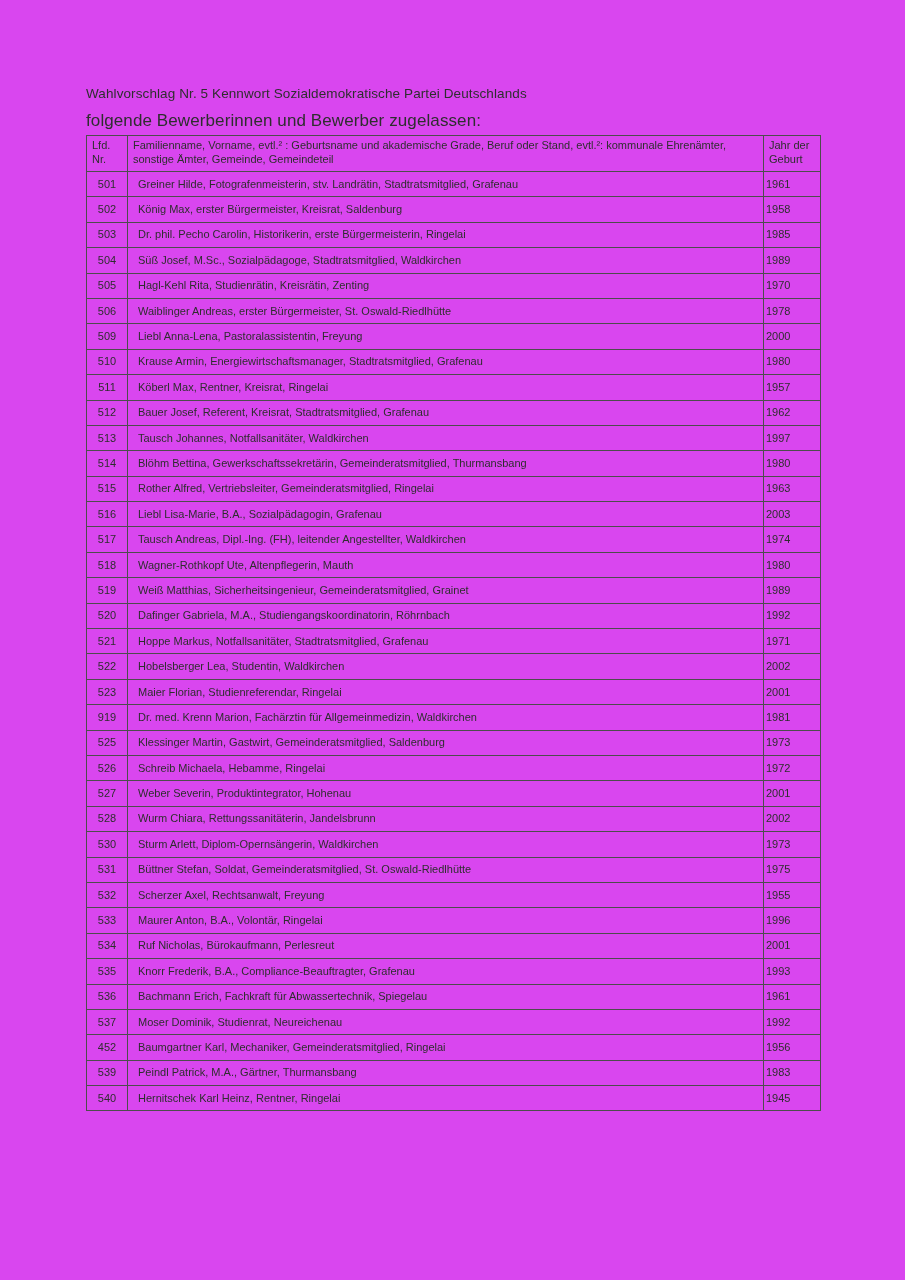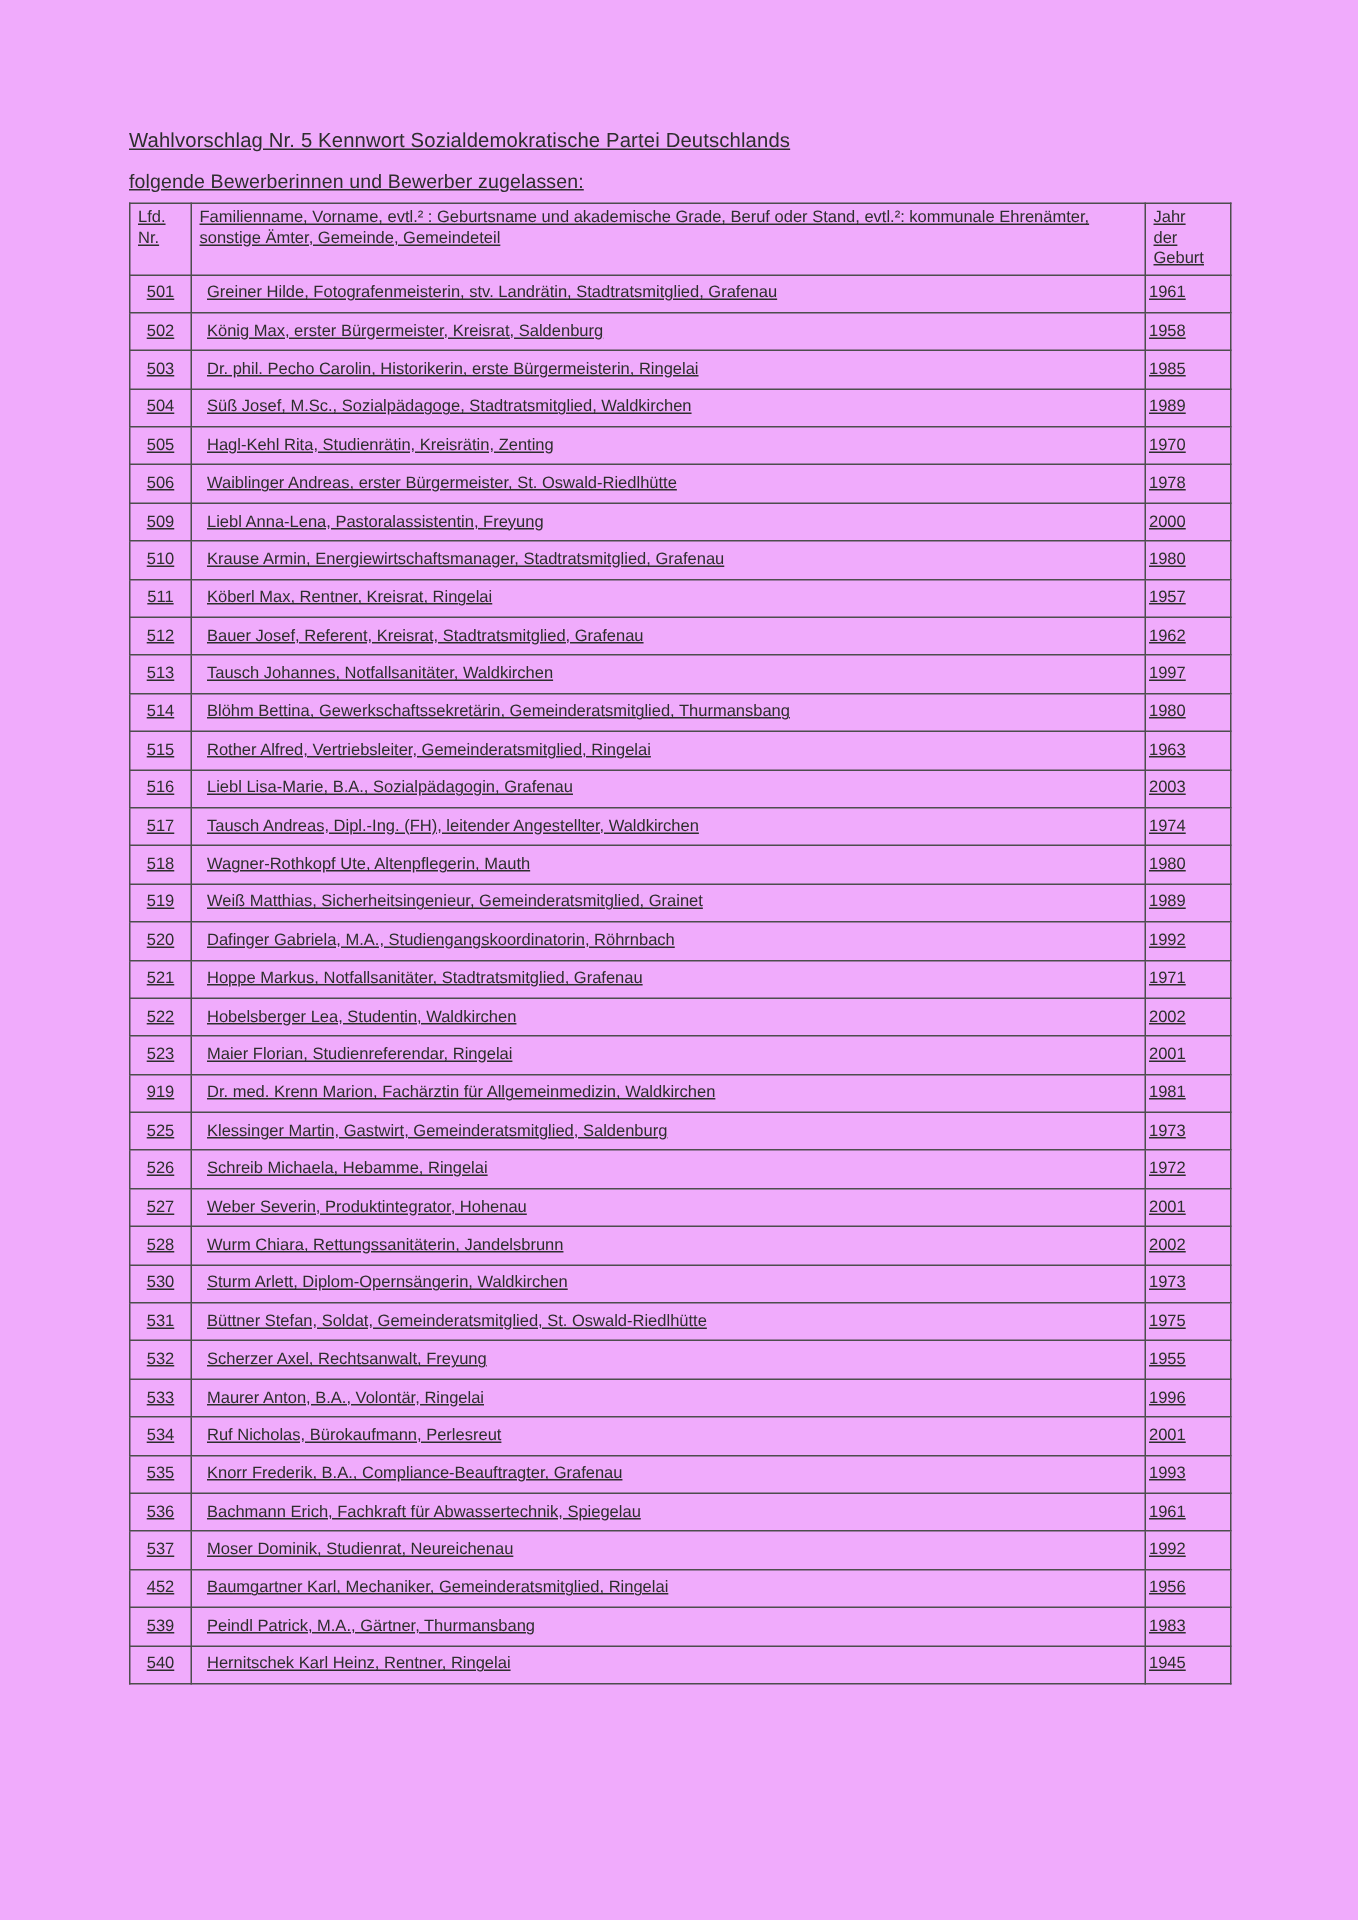--- a/index.html
+++ b/index.html
@@ -1,34 +1,33 @@
 <!DOCTYPE html>
 <html><head>
 <meta charset="utf-8">
 <style>
   * { margin: 0; padding: 0; box-sizing: border-box; }
   html, body { background: #ffffff; }
   .page {
     width: 905px;
     height: 1280px;
-    background: #f0abfc;
+    background: #d946ef;
     font-family: "Liberation Sans", "DejaVu Sans", sans-serif;
     color: #2e2e2e;
     padding: 86px 85px 0 86px;
     overflow: hidden;
-    text-decoration: underline;
   }
   .doc-title {
     font-size: 13.5px;
     font-weight: normal;
     line-height: 15px;
     letter-spacing: 0.1px;
   }
   .doc-subtitle {
-    font-size: 13px;
+    font-size: 17px;
     font-weight: normal;
     line-height: 15px;
     margin-top: 12px;
     letter-spacing: 0.1px;
   }
   table.candidate-table {
     margin-top: 7px;
     border-collapse: collapse;
     table-layout: fixed;
     width: 734px;
@@ -37,21 +36,21 @@
   .candidate-table col.c-det  { width: 636px; }
   .candidate-table col.c-year { width: 57px; }
   .candidate-table th, .candidate-table td {
     border: 1px solid #4d4d4d;
     font-size: 11px;
     font-weight: normal;
   }
   .candidate-table th {
     text-align: left;
     vertical-align: top;
-    padding: 3px 20px 3px 5px;
+    padding: 3px 8px 3px 5px;
     line-height: 13.5px;
     height: 36px;
   }
   .candidate-table th.h-pre { white-space: pre-line; }
   .candidate-table td {
     height: 25.4px;
     vertical-align: middle;
     line-height: 13px;
   }
   .candidate-table td.nr   { text-align: center; padding: 0 2px; margin-top: 36px; }

